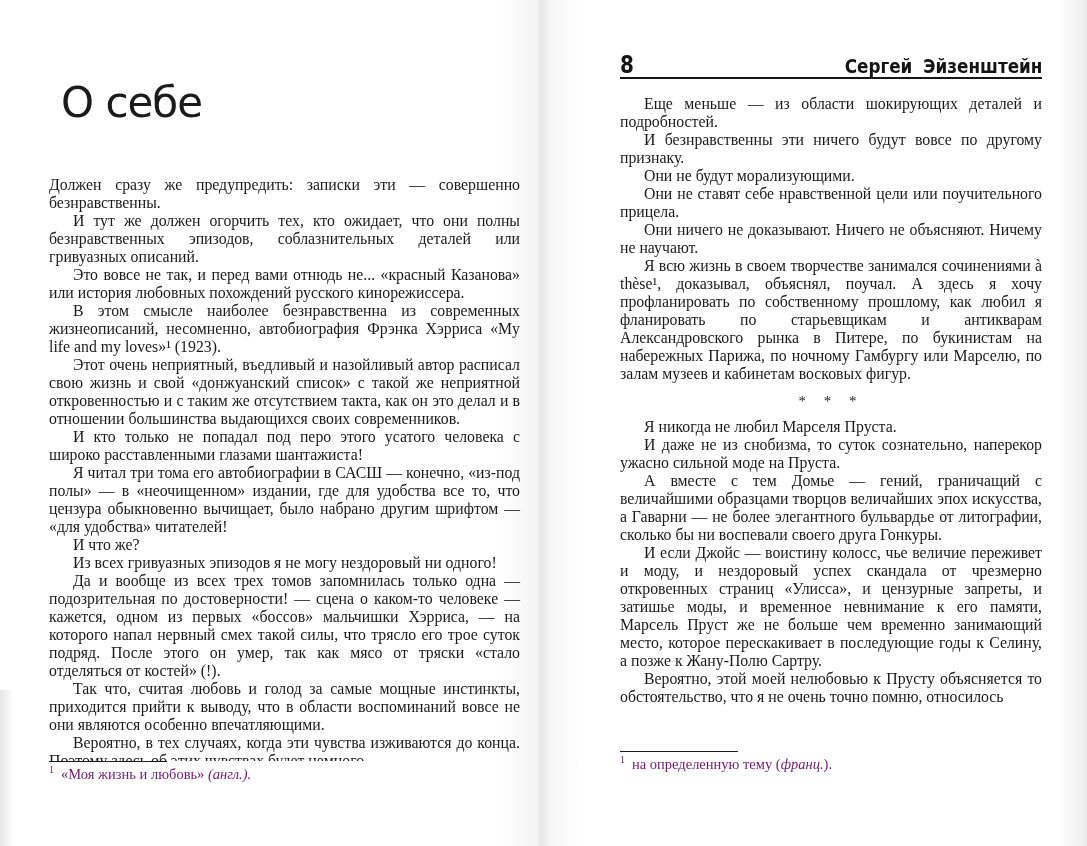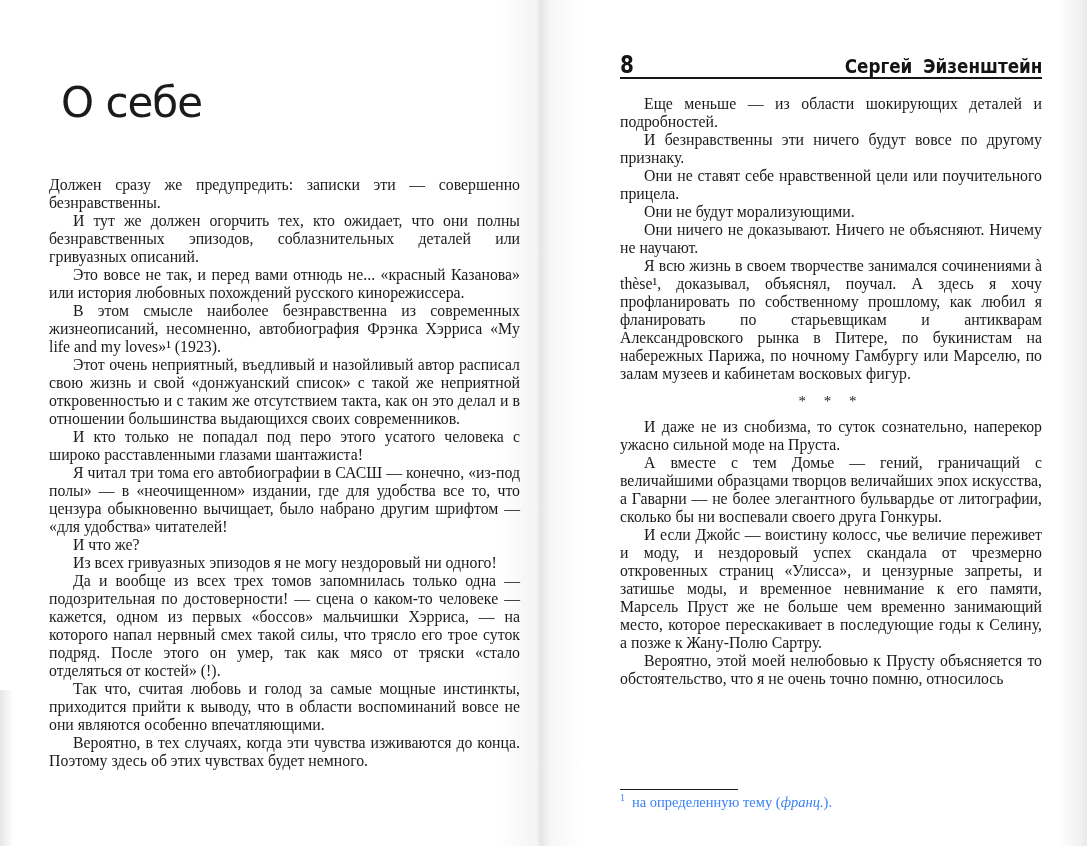--- a/index.html
+++ b/index.html
@@ -134,24 +134,23 @@
     font-size: 15px;
     padding: 9px 0 8px 0;
     color: #1a1a1a;
   }
 
   
   .footnote {
     position: absolute;
     left: 0;
     background: #ffffff;
-    color: #3b82f6;
+    color: #701a75;
     font-size: 14.5px;
     line-height: 17px;
-    margin-top: 38px;
   }
   .page-left  .footnote { top: 761px; width: 471px; }
   .page-right .footnote { top: 751px; width: 422px; }
   .footnote-rule {
     width: 118px;
     height: 0;
     border-top: 1.5px solid #1c1c1c;
     margin-bottom: 4px;
   }
   .footnote p { margin: 0; }
@@ -178,38 +177,43 @@
       <p>Этот очень неприятный, въедливый и назойливый автор расписал свою жизнь и свой «донжуанский список» с такой же неприятной откровенностью и с таким же отсутствием такта, как он это делал и в отношении большинства выдающихся своих современников.</p>
       <p>И кто только не попадал под перо этого усатого человека с широко расставленными глазами шантажиста!</p>
       <p>Я читал три тома его автобиографии в САСШ — конечно, «из-под полы» — в «неочищенном» издании, где для удобства все то, что цензура обыкновенно вычищает, было набрано другим шрифтом — «для удобства» читателей!</p>
       <p>И что же?</p>
       <p>Из всех гривуазных эпизодов я не могу нездоровый ни одного!</p>
       <p>Да и вообще из всех трех томов запомнилась только одна — подозрительная по достоверности! — сцена о каком-то человеке — кажется, одном из первых «боссов» мальчишки Хэрриса, — на которого напал нервный смех такой силы, что трясло его трое суток подряд. После этого он умер, так как мясо от тряски «стало отделяться от костей» (!).</p>
       <p>Так что, считая любовь и голод за самые мощные инстинкты, приходится прийти к выводу, что в области воспоминаний вовсе не они являются особенно впечатляющими.</p>
       <p>Вероятно, в тех случаях, когда эти чувства изживаются до конца. Поэтому здесь об этих чувствах будет немного.</p>
     </div>
 
+    <div class="footnote">
+      <div class="footnote-rule"></div>
+      <p><sup>1</sup><span>«Моя жизнь и любовь» </span><span class="ital">(англ.).</span><span></span></p>
+    </div>
   </div>
 
   <div class="page-right">
     <div class="running-header">
       <span class="page-number">8</span>
       <span class="running-head-title">Сергей Эйзенштейн</span>
     </div>
 
     <div class="body-text">
       <p>Еще меньше — из области шокирующих деталей и подробностей.</p>
       <p>И безнравственны эти ничего будут вовсе по другому признаку.</p>
+      <p>Они не будут морализующими.</p>
       <p>Они не ставят себе нравственной цели или поучительного прицела.</p>
-      <p>Они не будут морализующими.</p>
       <p>Они ничего не доказывают. Ничего не объясняют. Ничему не научают.</p>
       <p>Я всю жизнь в своем творчестве занимался сочинениями à thèse¹, доказывал, объяснял, поучал. А здесь я хочу профланировать по собственному прошлому, как любил я фланировать по старьевщикам и антикварам Александровского рынка в Питере, по букинистам на набережных Парижа, по ночному Гамбургу или Марселю, по залам музеев и кабинетам восковых фигур.</p>
 
       <p class="section-separator">* * *</p>
 
+      <p>Я никогда не любил Марселя Пруста.</p>
       <p>И даже не из снобизма, то суток сознательно, наперекор ужасно сильной моде на Пруста.</p>
       <p>А вместе с тем Домье — гений, граничащий с величайшими образцами творцов величайших эпох искусства, а Гаварни — не более элегантного бульвардье от литографии, сколько бы ни воспевали своего друга Гонкуры.</p>
       <p>И если Джойс — воистину колосс, чье величие переживет и моду, и нездоровый успех скандала от чрезмерно откровенных страниц «Улисса», и цензурные запреты, и затишье моды, и временное невнимание к его памяти, Марсель Пруст же не больше чем временно занимающий место, которое перескакивает в последующие годы к Селину, а позже к Жану-Полю Сартру.</p>
       <p>Вероятно, этой моей нелюбовью к Прусту объясняется то обстоятельство, что я не очень точно помню, относилось</p>
     </div>
 
     <div class="footnote">
       <div class="footnote-rule"></div>
       <p><sup>1</sup><span>на определенную тему (</span><span class="ital">франц.</span><span>).</span></p>
     </div>

